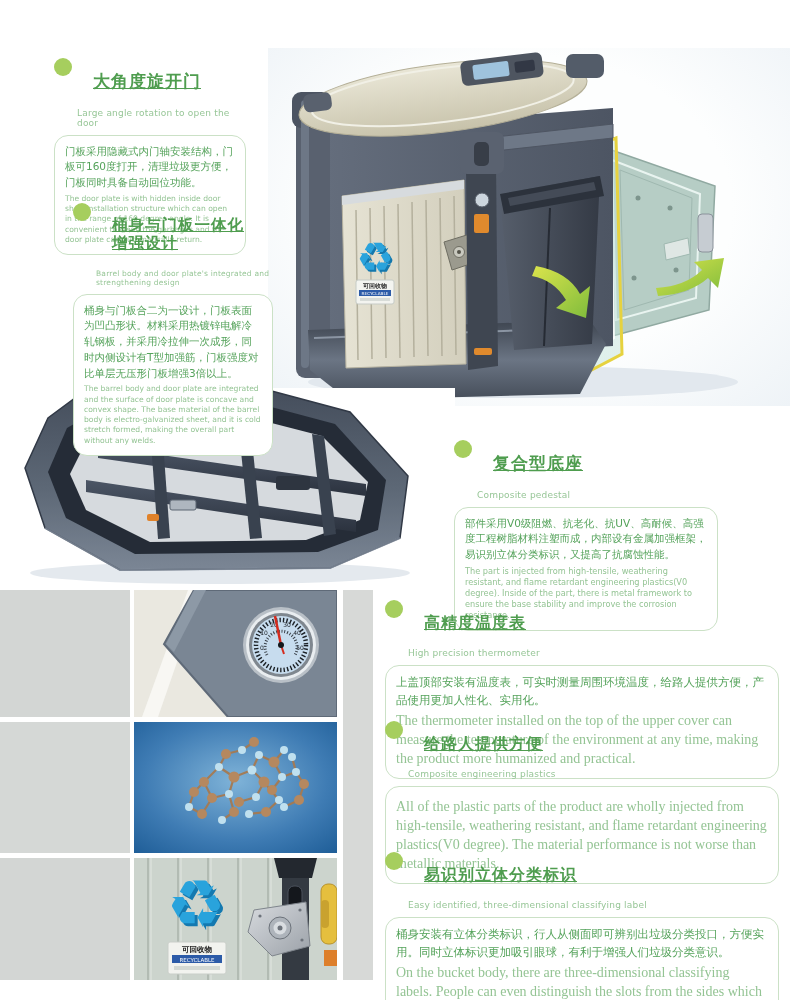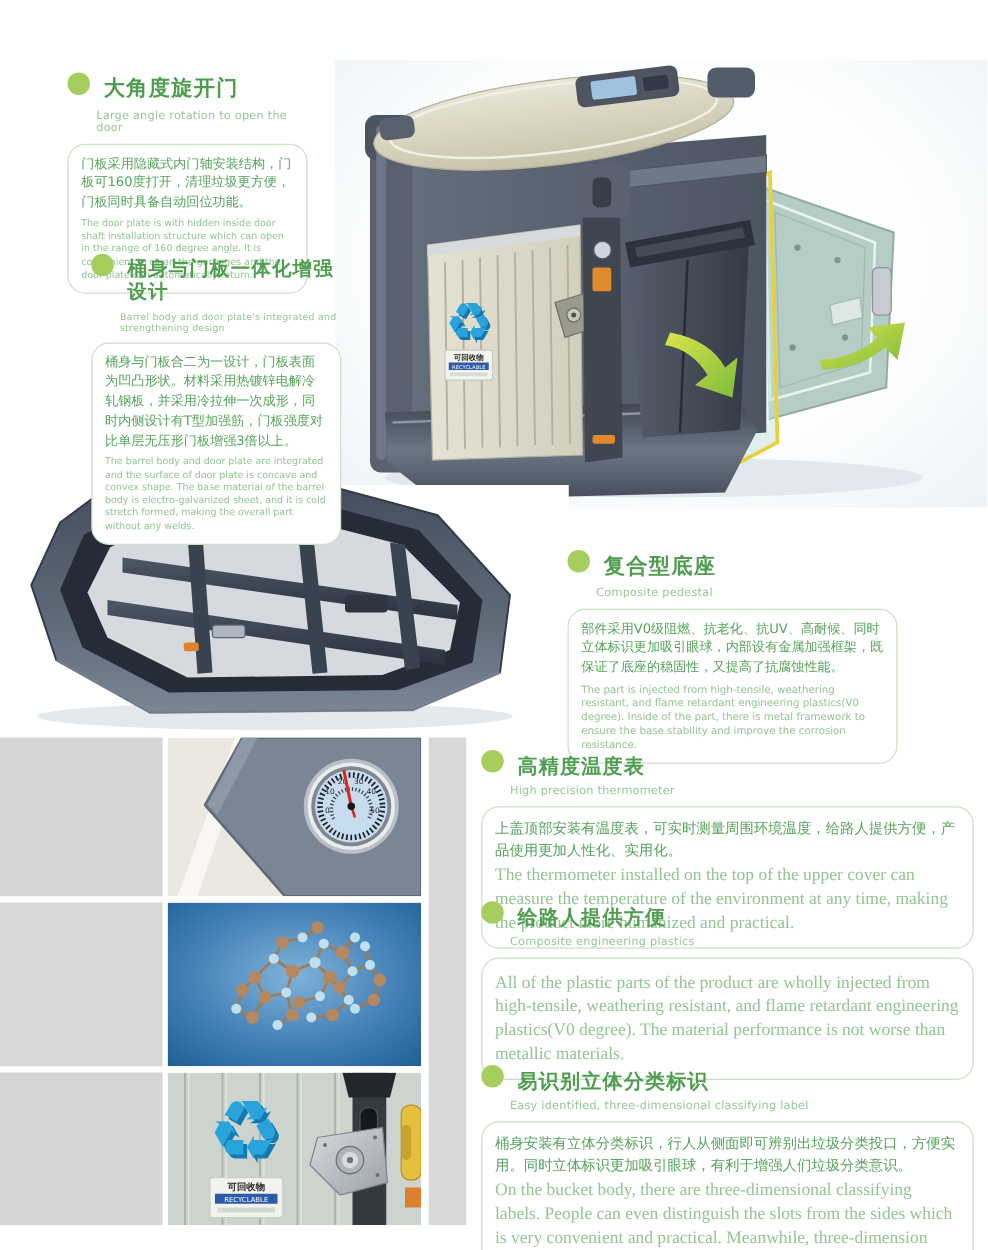--- a/index.html
+++ b/index.html
@@ -4,21 +4,21 @@
 <style>
   html,body{margin:0;padding:0;background:#fff;}
   #page{position:relative;width:790px;height:1000px;background:#ffffff;overflow:hidden;
         font-family:"DejaVu Sans","Liberation Sans",sans-serif;}
 
   
   .sec{position:absolute;}
   .sec-head{display:flex;align-items:flex-start;}
   .bullet{width:18px;height:18px;border-radius:50%;background:#a6ce5e;flex:0 0 18px;margin-top:2px;}
   .head-txt{margin-left:5px;}
-  .sec-title{margin:6px;font-size:17px;font-weight:bold;color:#4f9d4f;letter-spacing:1px;line-height:1.15;}
+  .sec-title{margin:16px;font-size:17px;font-weight:bold;color:#4f9d4f;letter-spacing:1px;line-height:1.15;text-decoration:underline;}
   .sec-sub{font-size:9px;color:#97c697;margin-top:2px;letter-spacing:.2px;}
   .sub-small{font-size:7.5px;}
   .sec-box{margin-top:7px;border:1.5px solid #cbe1c6;border-radius:14px;padding:8px 10px 9px 10px;background:#fff;}
   .zh{margin:0;color:#55a35b;line-height:1.5;}
   .en{margin:3px 0 0 0;color:#94c494;line-height:1.35;}
 
   .sec1{left:54px;top:56px;width:192px;}
   .sec2{left:54px;top:201px;width:200px;padding-left:19px;}
   .sec3{left:454px;top:438px;width:264px;}
   .sec4{left:385px;top:598px;width:394px;}
@@ -240,21 +240,21 @@
 
   <div class="sec sec3">
     <div class="sec-head">
       <span class="bullet"></span>
       <div class="head-txt">
         <h2 class="sec-title">复合型底座</h2>
         <div class="sec-sub">Composite pedestal</div>
       </div>
     </div>
     <div class="sec-box">
-      <p class="zh">部件采用V0级阻燃、抗老化、抗UV、高耐候、同时立体标识更加吸引眼球，内部设有金属加强框架，既保证了底座的稳固性，又提高了抗腐蚀性能。</p>
+      <p class="zh">部件采用V0级阻燃、抗老化、抗UV、高耐候、高强度工程树脂材料注塑而成，内部设有金属加强框架，易识别立体分类标识，又提高了抗腐蚀性能。</p>
       <p class="en">The part is injected from high-tensile, weathering resistant, and flame retardant engineering plastics(V0 degree). Inside of the part, there is metal framework to ensure the base stability and improve the corrosion resistance.</p>
     </div>
   </div>
 
   <div class="sec sec4">
     <div class="sec-head">
       <span class="bullet"></span>
       <div class="head-txt">
         <h2 class="sec-title">高精度温度表</h2>
         <div class="sec-sub">High precision thermometer</div>

